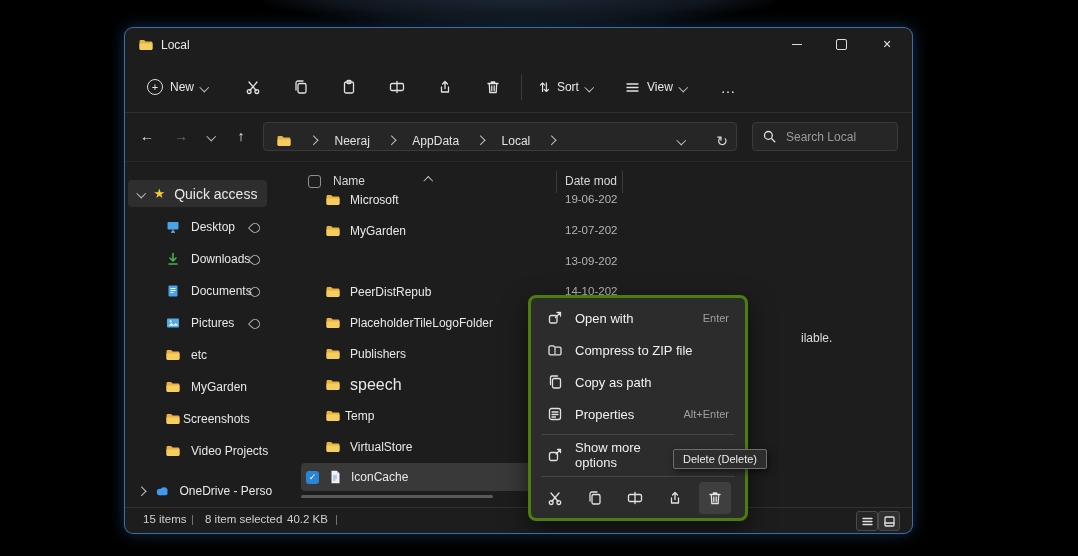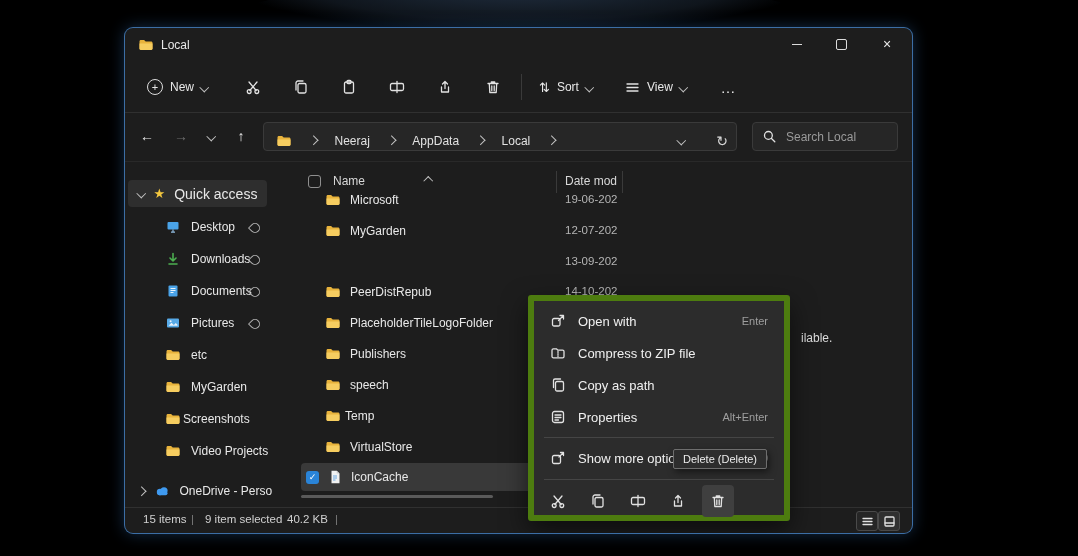--- a/index.html
+++ b/index.html
@@ -292,21 +292,21 @@
         <path d="M1.5 6.6h13v4.9c0 .8-.6 1.4-1.4 1.4H2.9c-.8 0-1.4-.6-1.4-1.4z" fill="#f6cd60"></path>
       </svg>
     <span style="font-size:12px">Publishers</span>
   </div>
 
   <div class="frow" style="left:176px;top:343px;width:254px;height:27px;padding-left:24px;box-sizing:border-box;gap:9px;border-radius:4px">
     <svg width="16" height="16">
         <path d="M1.5 4.5c0-.8.6-1.4 1.4-1.4h3.2l1.6 1.5h5.4c.8 0 1.4.6 1.4 1.4v5.6c0 .8-.6 1.4-1.4 1.4H2.9c-.8 0-1.4-.6-1.4-1.4z" fill="#e8b33c"></path>
         <path d="M1.5 6.6h13v4.9c0 .8-.6 1.4-1.4 1.4H2.9c-.8 0-1.4-.6-1.4-1.4z" fill="#f6cd60"></path>
       </svg>
-    <span style="font-size:12px">speech</span>
+    <span style="font-size:16px">speech</span>
   </div>
 
   <div class="frow" style="left:176px;top:374px;width:254px;height:27px;padding-left:24px;box-sizing:border-box;gap:4px;border-radius:4px">
     <svg width="16" height="16">
         <path d="M1.5 4.5c0-.8.6-1.4 1.4-1.4h3.2l1.6 1.5h5.4c.8 0 1.4.6 1.4 1.4v5.6c0 .8-.6 1.4-1.4 1.4H2.9c-.8 0-1.4-.6-1.4-1.4z" fill="#e8b33c"></path>
         <path d="M1.5 6.6h13v4.9c0 .8-.6 1.4-1.4 1.4H2.9c-.8 0-1.4-.6-1.4-1.4z" fill="#f6cd60"></path>
       </svg>
     <span style="font-size:12px">Temp</span>
   </div>
 
@@ -325,21 +325,21 @@
         <path d="M9.7 1.8v2.8h2.8z" fill="#cfcfcf"></path>
         <path d="M6 7h4M6 9h4M6 11h2.5" stroke="#6aa7e0" stroke-width="1"></path>
       </svg>
     <span style="font-size:12px">IconCache</span>
   </div>
 
   <div class="abs" style="left:176px;top:467px;width:192px;height:3px;background:#5a5a5a;border-radius:2px"></div>
 
   <span class="t" style="left:676px;top:303px;font-size:12px;color:#dcdcdc">ilable.</span>
 
-  <div class="abs" style="left:403px;top:267px;width:262px;height:226px;background:#2c2c2c;border:6px solid #4d7c0f;border-radius:3px;box-shadow:0 10px 26px rgba(0,0,0,.55);z-index:40;box-sizing:border-box">
+  <div class="abs" style="left:403px;top:267px;width:220px;height:226px;background:#2c2c2c;border:3px solid #4d7c0f;border-radius:8px;box-shadow:0 10px 26px rgba(0,0,0,.55);z-index:40;box-sizing:border-box">
 
     <div class="mi" style="top:5px">
       <svg width="16" height="16">
           <rect class="ico" x="2.5" y="5.5" width="7.5" height="7.5" rx="1.5"></rect>
           <path class="ico" d="M8.5 7.5l5-5M10 2.5h3.5V6"></path>
         </svg>
       <span class="lbl">Open with</span>
       <span class="sc">Enter</span>
     </div>
     <div class="mi" style="top:37px">
@@ -409,21 +409,21 @@
           <path class="ico" d="M3 4.5h10M6.3 4.3V3h3.4v1.3M4.3 4.5l.5 9h6.4l.5-9M6.8 7v4.5M9.2 7v4.5"></path>
         </svg>
     </div>
   </div>
 
   <div class="abs" style="left:548px;top:421px;padding:3px 9px;background:#2d2d2d;border:1px solid #6e6e6e;border-radius:2px;font-size:11px;color:#ececec;z-index:60;box-shadow:2px 3px 7px rgba(0,0,0,.5);white-space:nowrap">Delete (Delete)</div>
 
   <div class="hline" style="top:479px"></div>
   <span class="t" style="left:18px;top:485px;font-size:11.5px;color:#d0d0d0">15 items</span>
   <span class="t" style="left:66px;top:485px;font-size:11.5px;color:#7a7a7a">|</span>
-  <span class="t" style="left:80px;top:485px;font-size:11.5px;color:#d0d0d0">9 item selected</span>
+  <span class="t" style="left:80px;top:485px;font-size:11.5px;color:#d0d0d0">8 item selected</span>
   <span class="t" style="left:162px;top:485px;font-size:11.5px;color:#d0d0d0">40.2 KB</span>
   <span class="t" style="left:210px;top:485px;font-size:11.5px;color:#7a7a7a">|</span>
 
   <div class="btn" style="left:731px;top:483px;width:20px;height:18px;border:1px solid #4a4a4a;border-radius:3px;background:#262626">
     <svg width="11" height="11">
         <path class="ico" d="M1 2.5h9M1 5.5h9M1 8.5h9"></path>
       </svg>
   </div>
   <div class="btn" style="left:753px;top:483px;width:20px;height:18px;border:1px solid #4a4a4a;border-radius:3px;background:#303030">
     <svg width="11" height="11">

